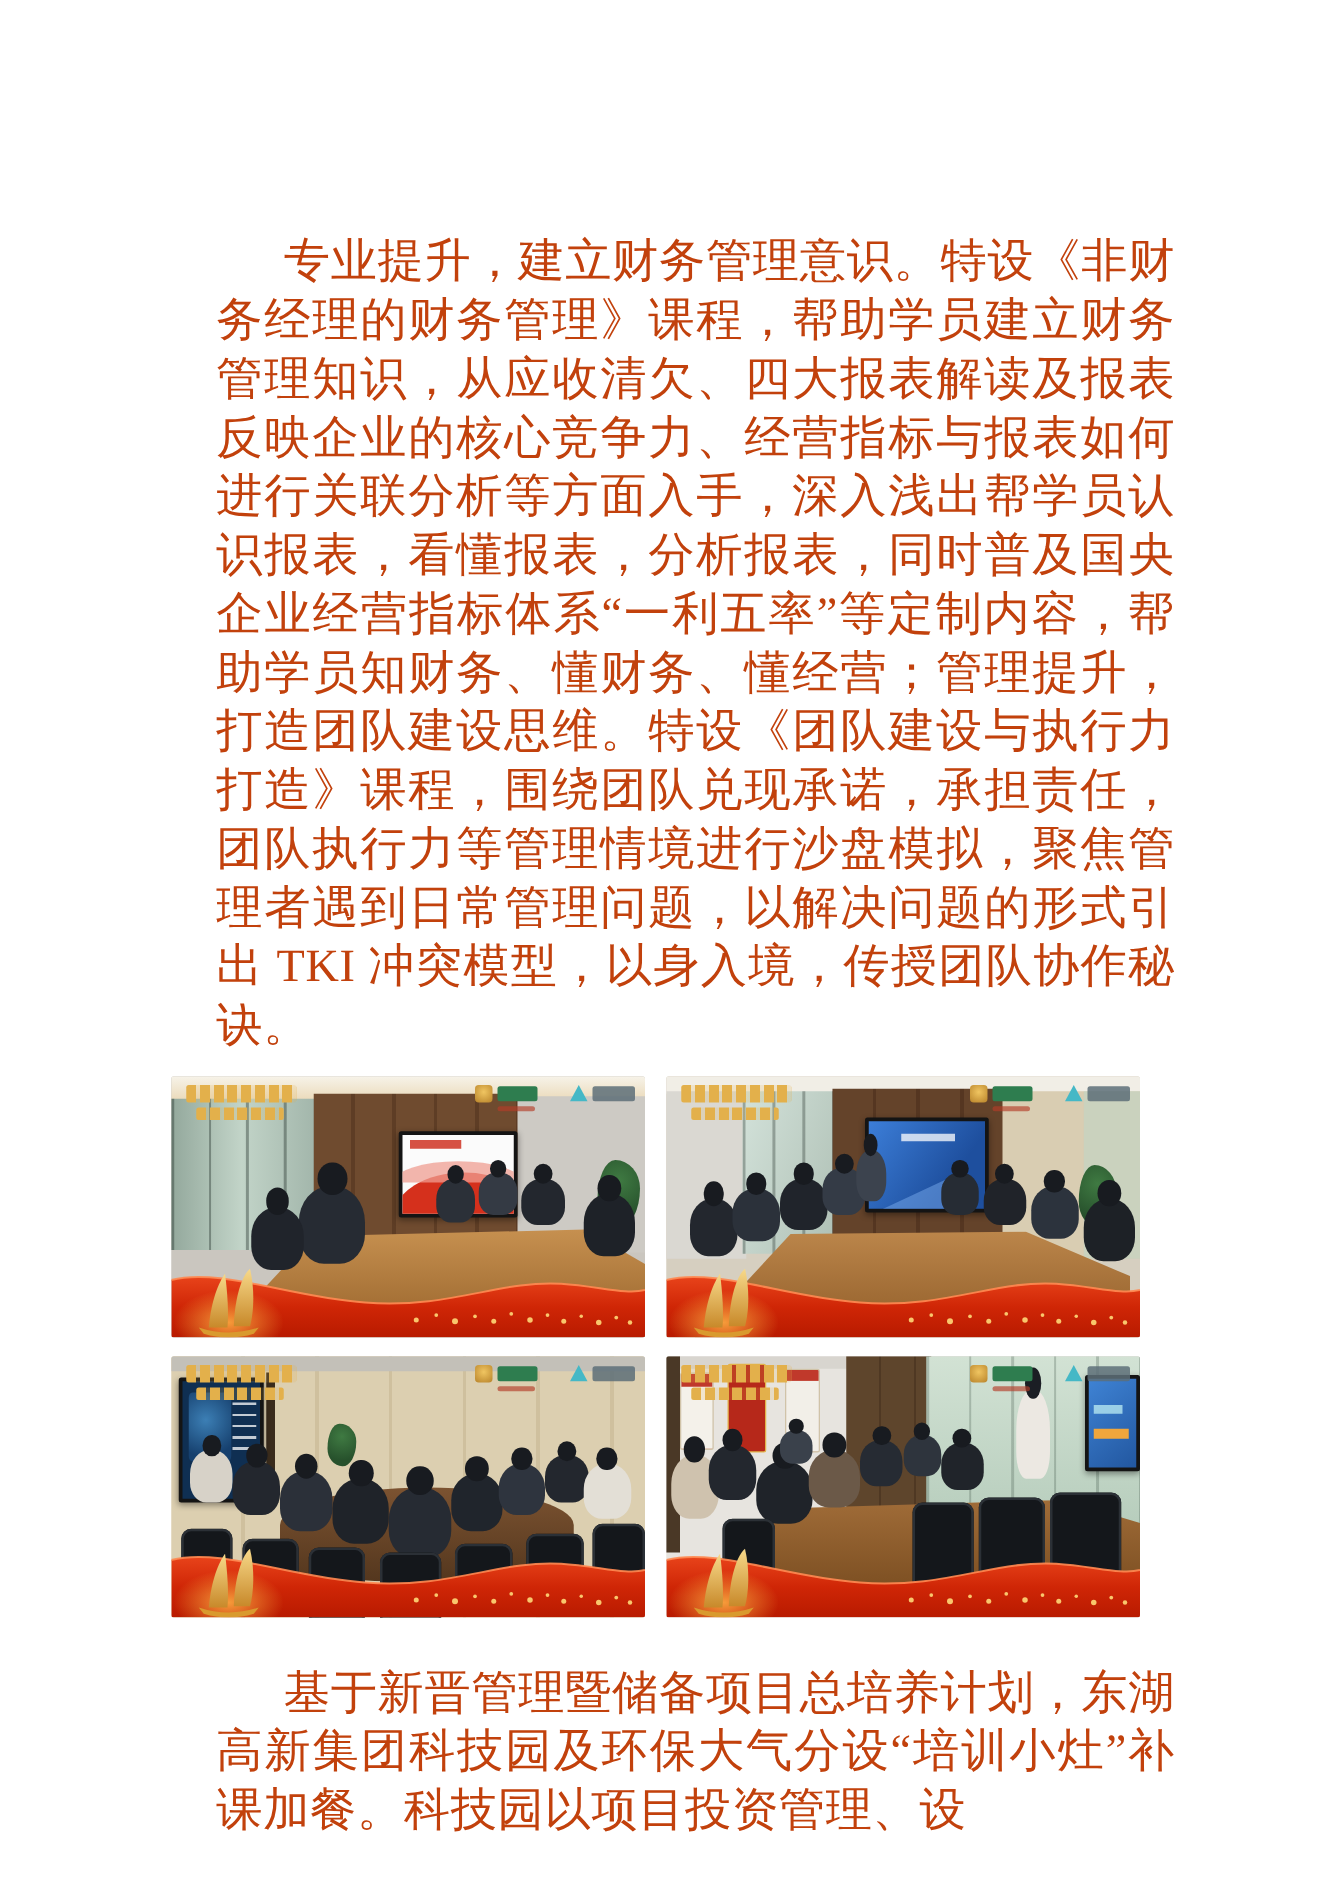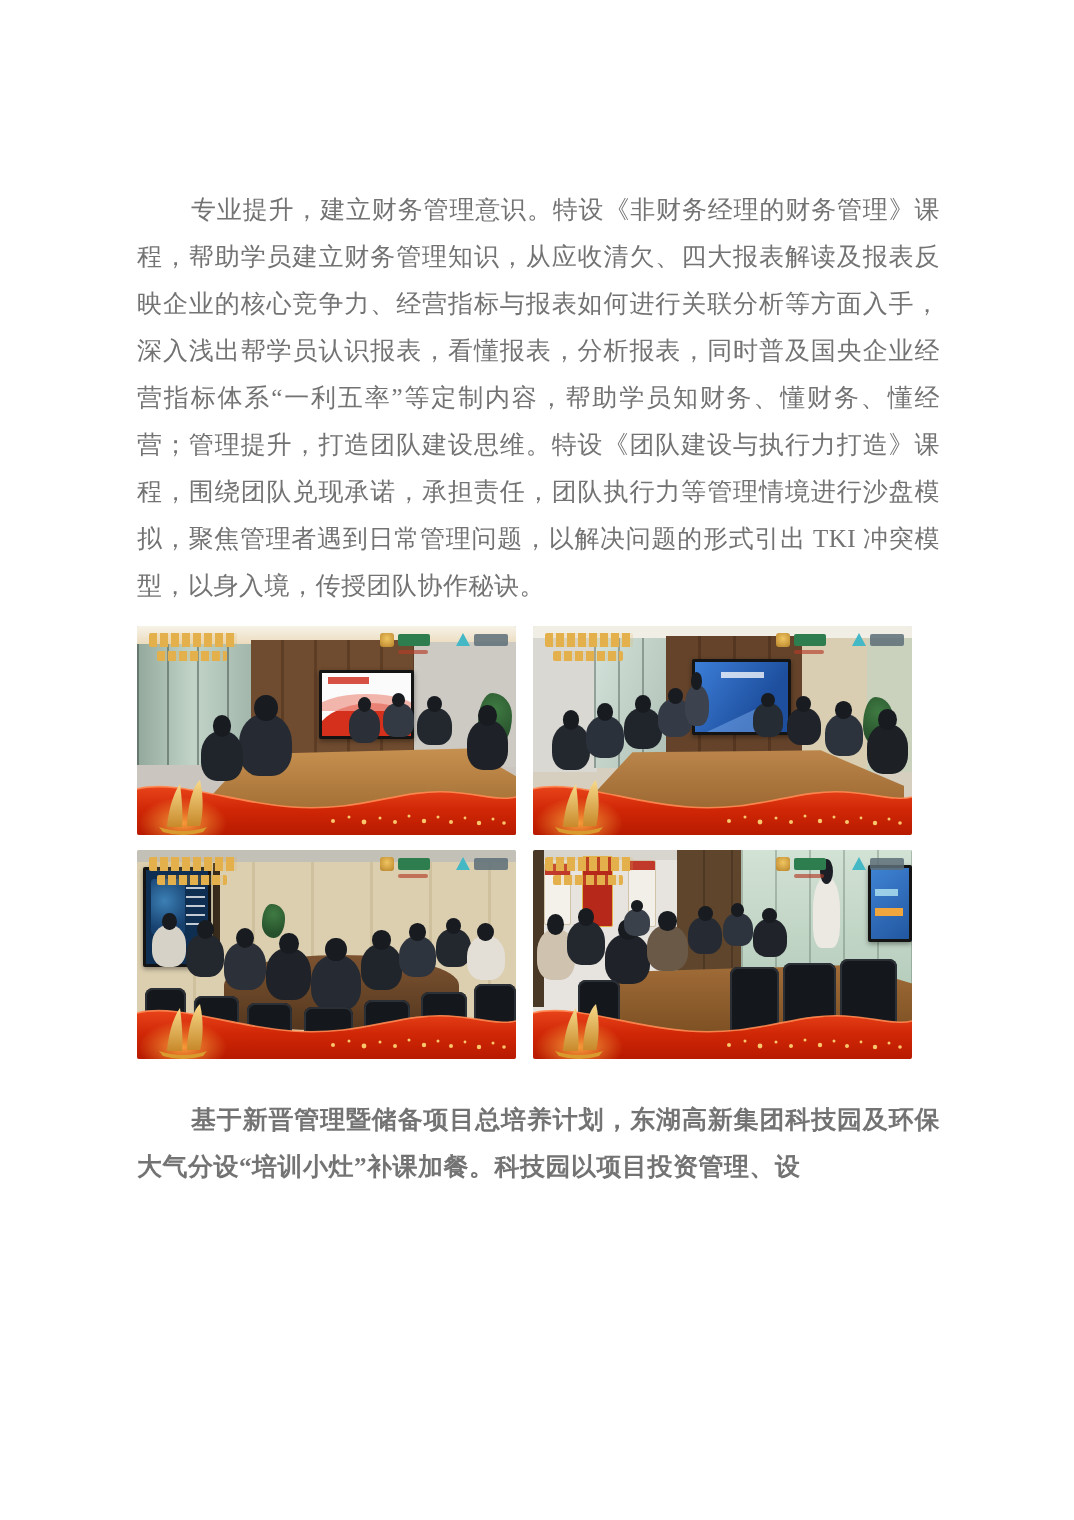--- a/index.html
+++ b/index.html
@@ -1,21 +1,21 @@
 <!DOCTYPE html>
 <html><head>
 <meta charset="utf-8">
 <style>
   * { margin:0; padding:0; box-sizing:border-box; }
   html,body { background:#ffffff; }
   body { width:1074px; height:1520px; position:relative; font-family:"Liberation Serif","DejaVu Serif",serif; color:#111; }
   .page { position:absolute; inset:0; background:#fff; overflow:hidden; }
   .content { position:absolute; left:137px; top:186px; width:803px; }
 
-  .para { font-size:25px; line-height:47px; text-align:justify; text-indent:54px; letter-spacing:0.5px; color:#737373; }
+  .para { font-size:37px; line-height:47px; text-align:justify; text-indent:54px; letter-spacing:0.5px; color:#c2410c;margin-left:36px; }
   .subtitle { margin-top:9px; text-align:center; font-size:28px; font-weight:700; line-height:42px; letter-spacing:1px; }
 
   .photo-grid { margin-top:17px; display:grid; grid-template-columns:379px 379px; gap:15px 17px; }
   .photo { position:relative; width:379px; height:209px; overflow:hidden; border-radius:2px; background:#cac6bf; }
   .photo .layer { position:absolute; }
   .screen { position:absolute; z-index:2; background:#141414; padding:3px; border-radius:2px; box-shadow:0 2px 5px rgba(0,0,0,.4); }
   .screen .sl { position:relative; width:100%; height:100%; overflow:hidden; }
   .person { position:absolute; z-index:3; background:#23272e; border-radius:46% 46% 38% 38%; }
   .person::before { content:""; position:absolute; left:28%; top:-30%; width:44%; height:42%; border-radius:50%; background:#181b20; }
   .chair { position:absolute; z-index:3; background:#14171b; border-radius:8px 8px 3px 3px; box-shadow:inset 0 0 0 2px #2b3036; }
@@ -102,21 +102,21 @@
   .s4 .screen { right:0; top:7%; width:11.5%; height:37%; }
   .s4 .sl { background:linear-gradient(140deg,#3f83d4,#2257a0); }
   .s4 .sl .a { position:absolute; top:56%; left:10%; width:75%; height:12%; background:#f0a63c; }
   .s4 .sl .b { position:absolute; top:30%; left:10%; width:62%; height:10%; background:rgba(180,230,240,.8); }
   .s4 .pres { position:absolute; left:74%; top:13%; width:7%; height:34%; z-index:2; background:#ece8e2; border-radius:45% 45% 30% 30%; }
   .s4 .pres::before { content:""; position:absolute; left:26%; top:-26%; width:48%; height:36%; border-radius:50%; background:#1b1e24; }
   .s4 .table { left:10%; right:0; top:55%; height:34%; z-index:2;
     background:linear-gradient(#a06c38,#7c4f22);
     clip-path:polygon(0 100%,14% 10%,82% 0,100% 26%,100% 100%); }
 
-  .para2 { margin-top:37px;font-weight:bold; }
+  .para2 { margin-top:37px; }
   .page-num { position:absolute; left:0; right:0; top:1400px; text-align:center; font-size:26px; letter-spacing:3px; color:#222; }
 </style>
 </head>
 <body>
 
 <svg width="0" height="0" style="position:absolute" aria-hidden="true">
   <defs>
     <linearGradient id="bnr" x1="0" y1="0" x2="0" y2="1">
       <stop offset="0" stop-color="#e8431a"></stop>
         <stop offset="0.5" stop-color="#cf2606"></stop>

